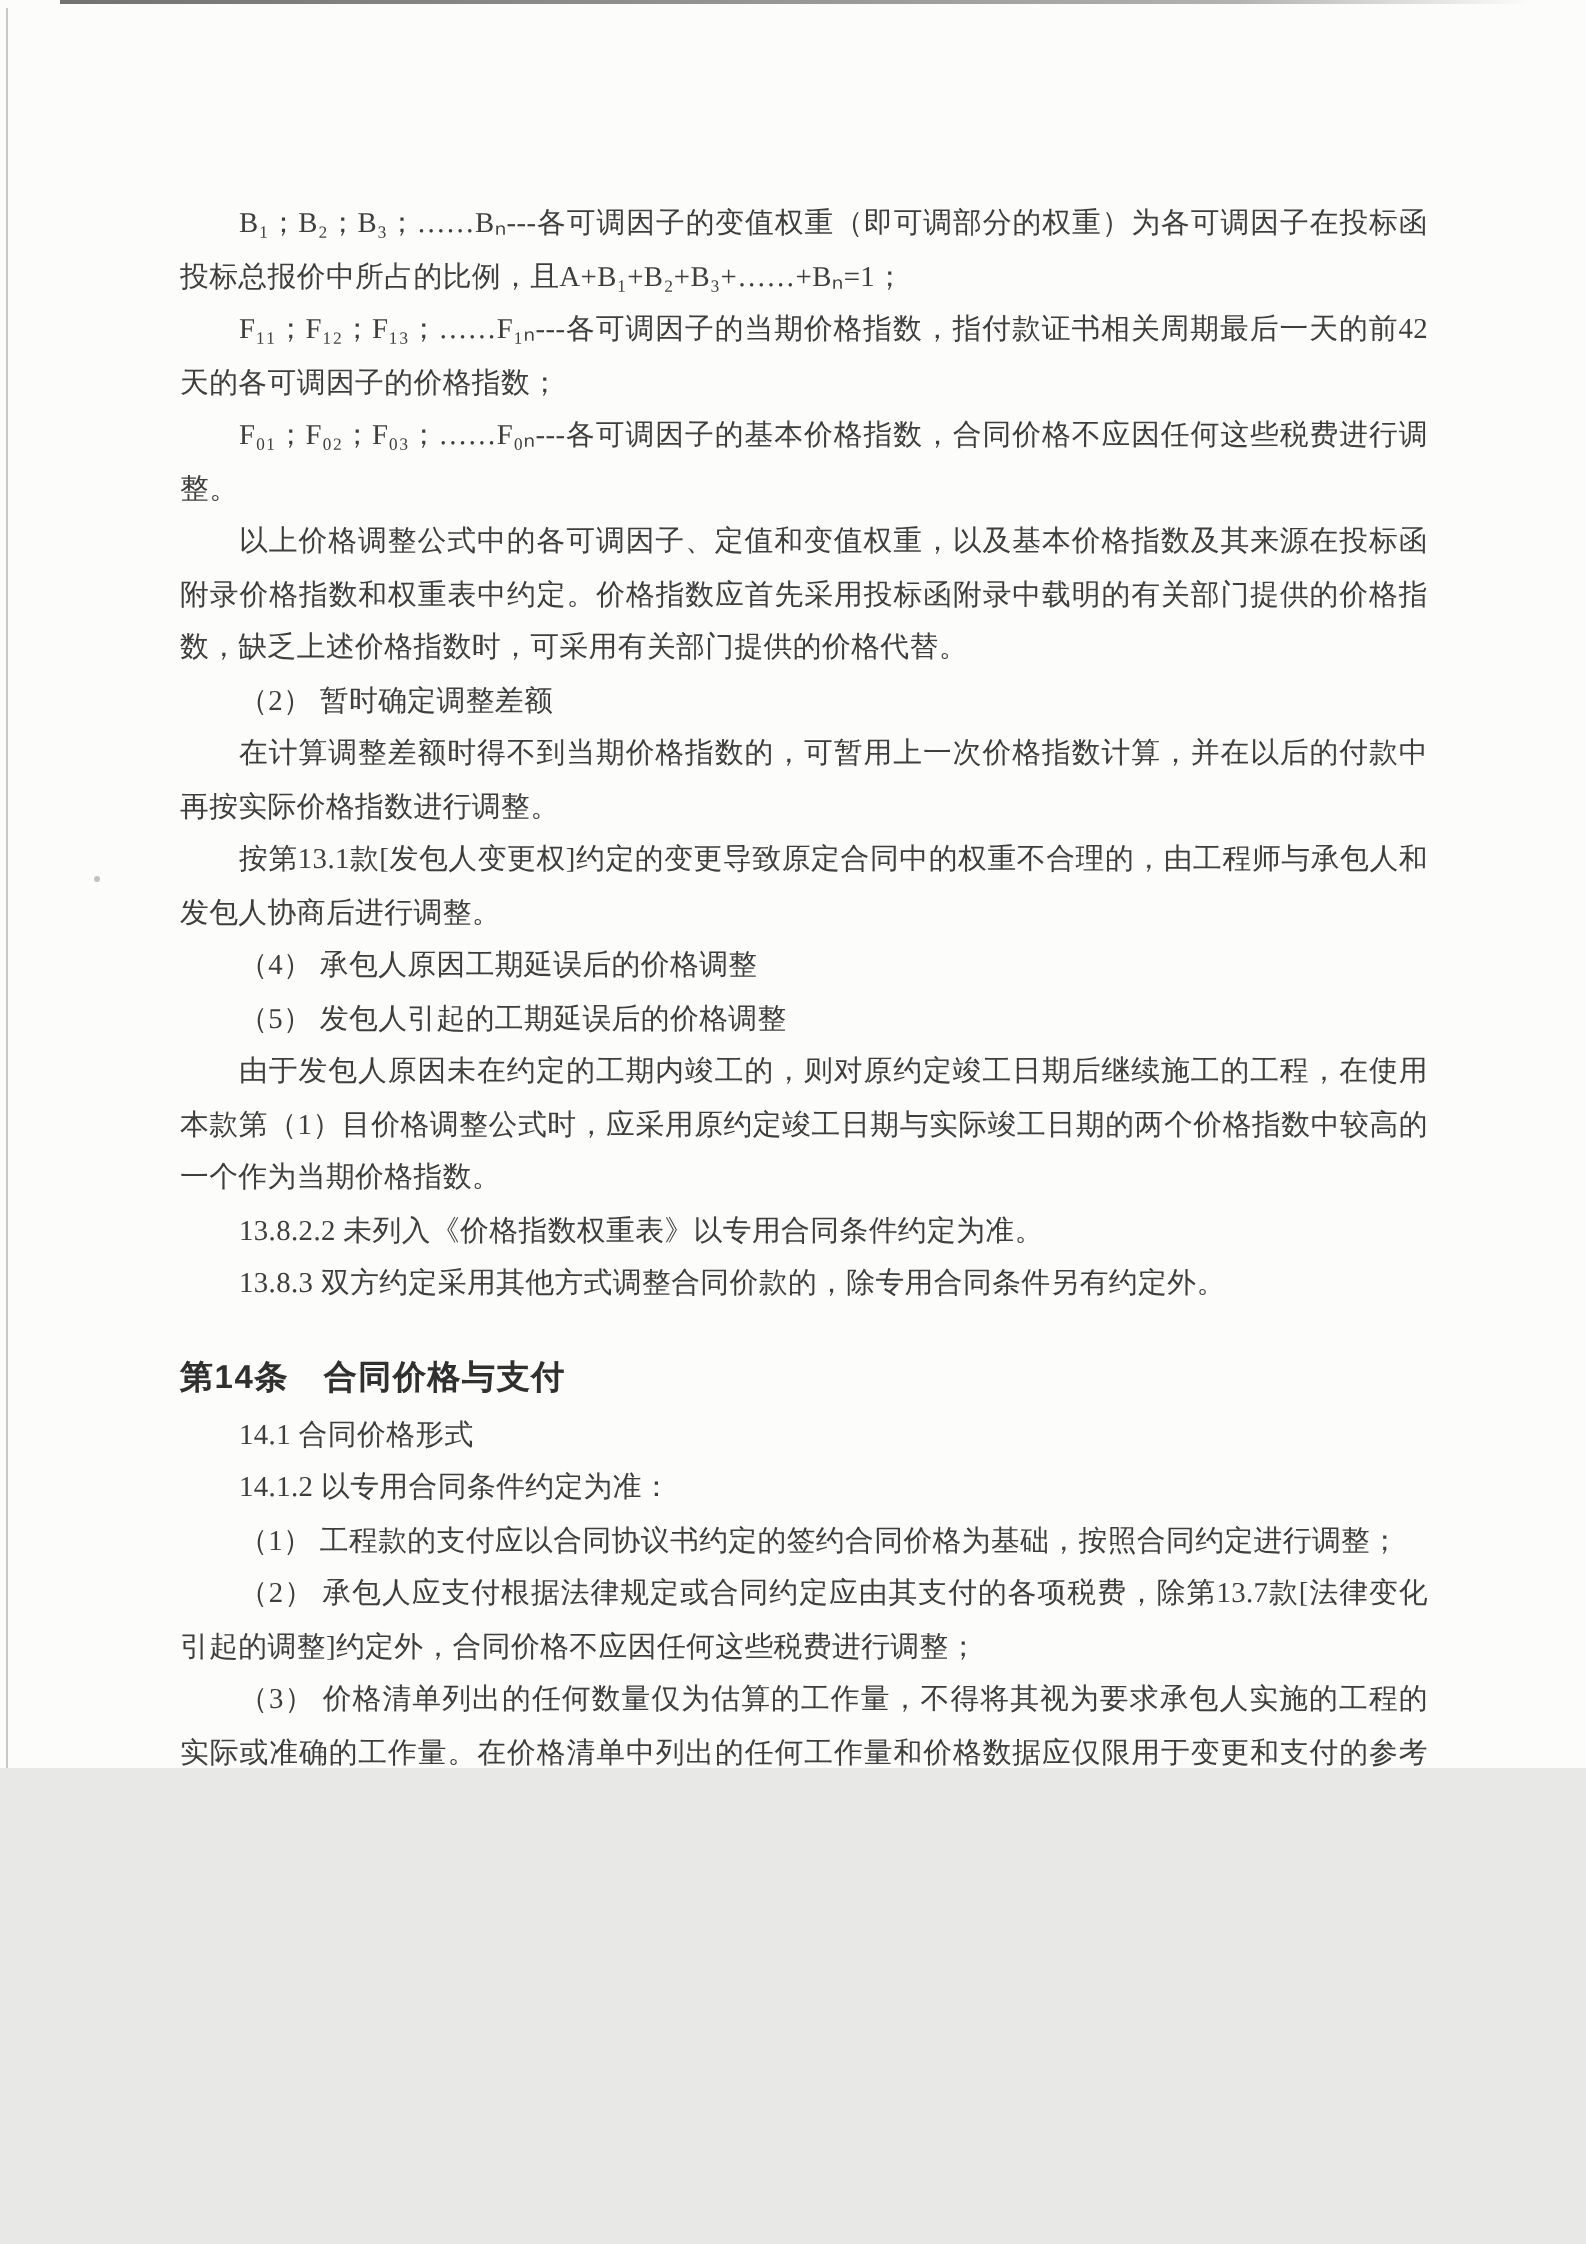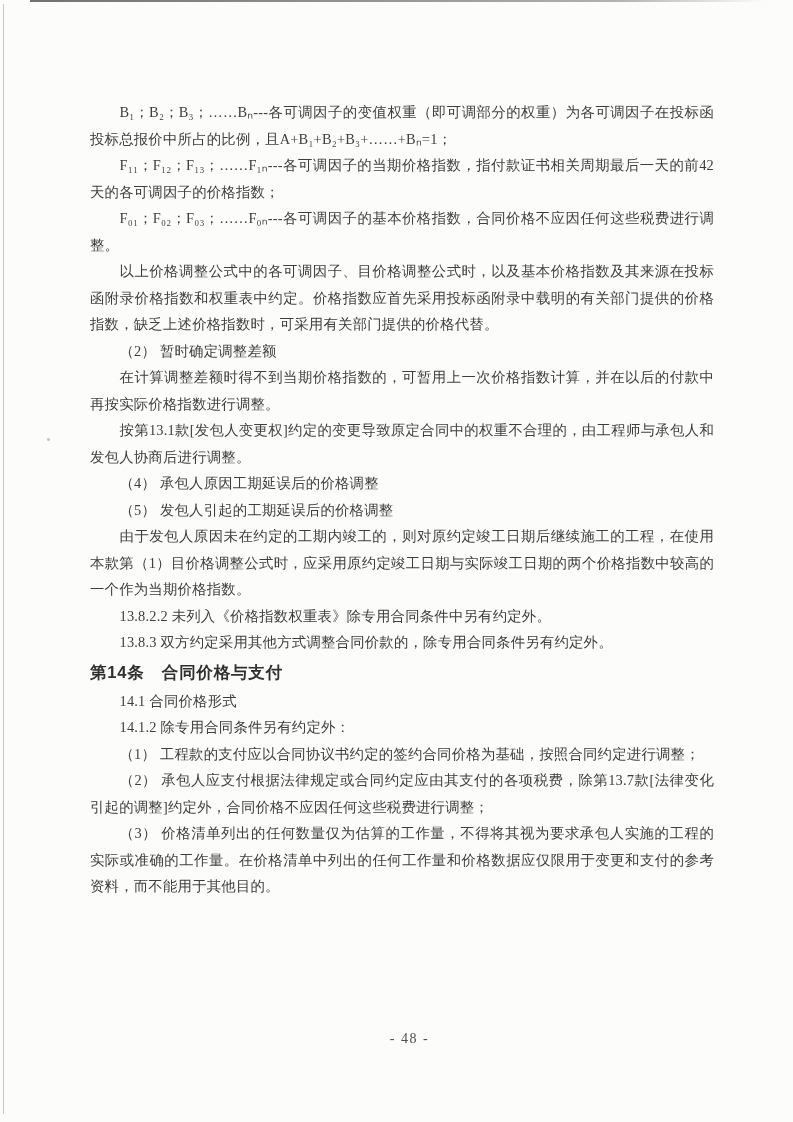--- a/index.html
+++ b/index.html
@@ -4,21 +4,21 @@
 <style>
   html, body {
     margin: 0;
     padding: 0;
     background: #e8e8e6;
     font-family: "Liberation Serif", serif;
   }
   .page {
     position: relative;
     width: 793px;
-    height: 1122px;
+    height: 884px;
     background: #fcfcfb;
     overflow: hidden;
   }
   
   .scan-top {
     position: absolute;
     top: 0; left: 30px;
     width: 735px; height: 2px;
     background: linear-gradient(90deg, #5a5a5a 0%, #6f6f6f 25%, #8a8a8a 55%, #a5a5a5 80%, rgba(160,160,160,0) 100%);
     opacity: 0.85;
@@ -45,21 +45,21 @@
     font-size: 14.4px;
     line-height: 26.5px;
     text-align: justify;
     letter-spacing: 0.2px;
   }
   .para {
     margin: 0;
     text-indent: 2.05em;
   }
   .heading {
-    margin: 3px 0 2px 0;
+    margin: 20px 0 2px 0;
     text-indent: 0;
     font-family: "Liberation Sans", sans-serif;
     font-weight: bold;
     font-size: 16.5px;
     color: #303030;
     letter-spacing: 0.8px;
     line-height: 27px;
   }
   .footer {
     position: absolute;
@@ -80,32 +80,32 @@
 <div class="page">
 
   <div class="scan-top"></div>
   <div class="scan-left"></div>
   <div class="speck-1"></div>
 
   <main class="content">
     <p class="para">B₁；B₂；B₃；……Bₙ---各可调因子的变值权重（即可调部分的权重）为各可调因子在投标函投标总报价中所占的比例，且A+B₁+B₂+B₃+……+Bₙ=1；</p>
     <p class="para">F₁₁；F₁₂；F₁₃；……F₁ₙ---各可调因子的当期价格指数，指付款证书相关周期最后一天的前42天的各可调因子的价格指数；</p>
     <p class="para">F₀₁；F₀₂；F₀₃；……F₀ₙ---各可调因子的基本价格指数，合同价格不应因任何这些税费进行调整。</p>
-    <p class="para">以上价格调整公式中的各可调因子、目价格调整公式时，以及基本价格指数及其来源在投标函附录价格指数和权重表中约定。价格指数应首先采用投标函附录中载明的有关部门提供的价格指数，缺乏上述价格指数时，可采用有关部门提供的价格代替。</p>
+    <p class="para">以上价格调整公式中的各可调因子、定值和变值权重，以及基本价格指数及其来源在投标函附录价格指数和权重表中约定。价格指数应首先采用投标函附录中载明的有关部门提供的价格指数，缺乏上述价格指数时，可采用有关部门提供的价格代替。</p>
     <p class="para">（2） 暂时确定调整差额</p>
     <p class="para">在计算调整差额时得不到当期价格指数的，可暂用上一次价格指数计算，并在以后的付款中再按实际价格指数进行调整。</p>
     <p class="para">按第13.1款[发包人变更权]约定的变更导致原定合同中的权重不合理的，由工程师与承包人和发包人协商后进行调整。</p>
     <p class="para">（4） 承包人原因工期延误后的价格调整</p>
     <p class="para">（5） 发包人引起的工期延误后的价格调整</p>
     <p class="para">由于发包人原因未在约定的工期内竣工的，则对原约定竣工日期后继续施工的工程，在使用本款第（1）目价格调整公式时，应采用原约定竣工日期与实际竣工日期的两个价格指数中较高的一个作为当期价格指数。</p>
-    <p class="para">13.8.2.2 未列入《价格指数权重表》除专用合同条件中另有约定外。</p>
+    <p class="para">13.8.2.2 未列入《价格指数权重表》以专用合同条件约定为准。</p>
     <p class="para">13.8.3 双方约定采用其他方式调整合同价款的，除专用合同条件另有约定外。</p>
     <h2 class="heading">第14条　合同价格与支付</h2>
     <p class="para">14.1 合同价格形式</p>
-    <p class="para">14.1.2 除专用合同条件另有约定外：</p>
+    <p class="para">14.1.2 以专用合同条件约定为准：</p>
     <p class="para">（1） 工程款的支付应以合同协议书约定的签约合同价格为基础，按照合同约定进行调整；</p>
     <p class="para">（2） 承包人应支付根据法律规定或合同约定应由其支付的各项税费，除第13.7款[法律变化引起的调整]约定外，合同价格不应因任何这些税费进行调整；</p>
     <p class="para">（3） 价格清单列出的任何数量仅为估算的工作量，不得将其视为要求承包人实施的工程的实际或准确的工作量。在价格清单中列出的任何工作量和价格数据应仅限用于变更和支付的参考资料，而不能用于其他目的。</p>
   </main>
 
   <div class="footer">- 48 -</div>
 
 </div>
 
 </body></html>

